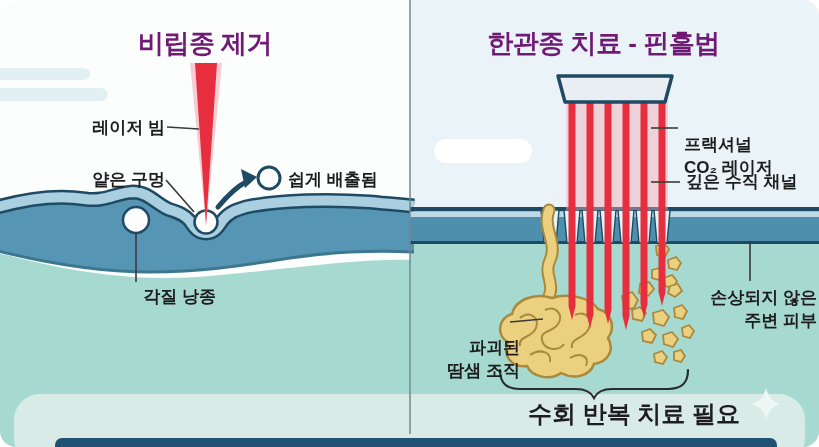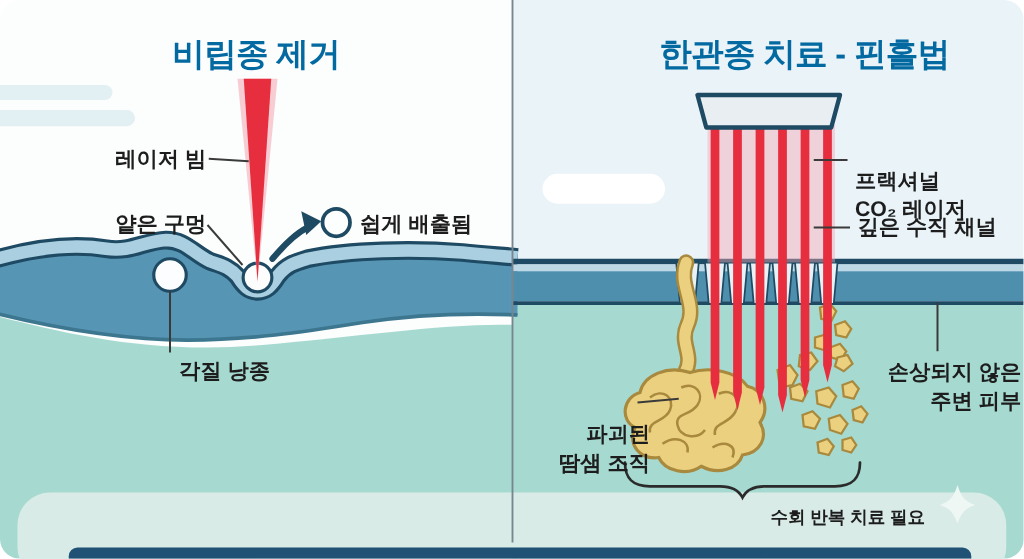--- a/index.html
+++ b/index.html
@@ -3,23 +3,23 @@
 <meta charset="utf-8">
 <style>
   html,body{margin:0;padding:0;background:#ffffff;}
   .card{
     position:relative;width:819px;height:447px;overflow:hidden;
     border-radius:16px;background:#ffffff;
     font-family:"Liberation Sans", sans-serif;
   }
   .scene{position:absolute;left:0;top:0;width:819px;height:447px;}
   .lbl{position:absolute;color:#1d1d1d;font-weight:700;font-size:17px;line-height:23px;white-space:nowrap;}
-  .title{position:absolute;top:26px;font-size:26px;font-weight:800;color:#0369a1;text-align:center;letter-spacing:-0.5px;}
+  .title{position:absolute;top:26px;font-size:26px;font-weight:800;color:#701a75;text-align:center;letter-spacing:-0.5px;}
   .title.left{left:0;width:410px;}
-  .title.right{left:434px;width:337px;padding-left:41px;}
+  .title.right{left:394px;width:337px;padding-left:41px;}
   .ta-r{text-align:right;}
   .ta-c{text-align:right;}
   .block{white-space:normal;}
 </style>
 </head>
 <body>
 
 <div class="card">
 
   <svg class="scene" viewBox="0 0 819 447">
@@ -171,15 +171,15 @@
   <div class="lbl block ta-c" style="left:420px;top:302px;width:100px;margin-top:34px;">
     <span style="display:block;">파괴된</span>
     <span style="display:block;">땀샘 조직</span>
   </div>
 
   <div class="lbl block ta-c" style="left:697px;top:286px;width:120px;">
     <span style="display:block;">손상되지 않은</span>
     <span style="display:block;">주변 피부</span>
   </div>
 
-  <div class="lbl ta-c" style="left:480px;top:402px;width:260px;font-size:14px;">수회 반복 치료 필요</div>
+  <div class="lbl ta-c" style="left:480px;top:402px;width:260px;font-size:24px;">수회 반복 치료 필요</div>
 
 </div>
 
 </body></html>

